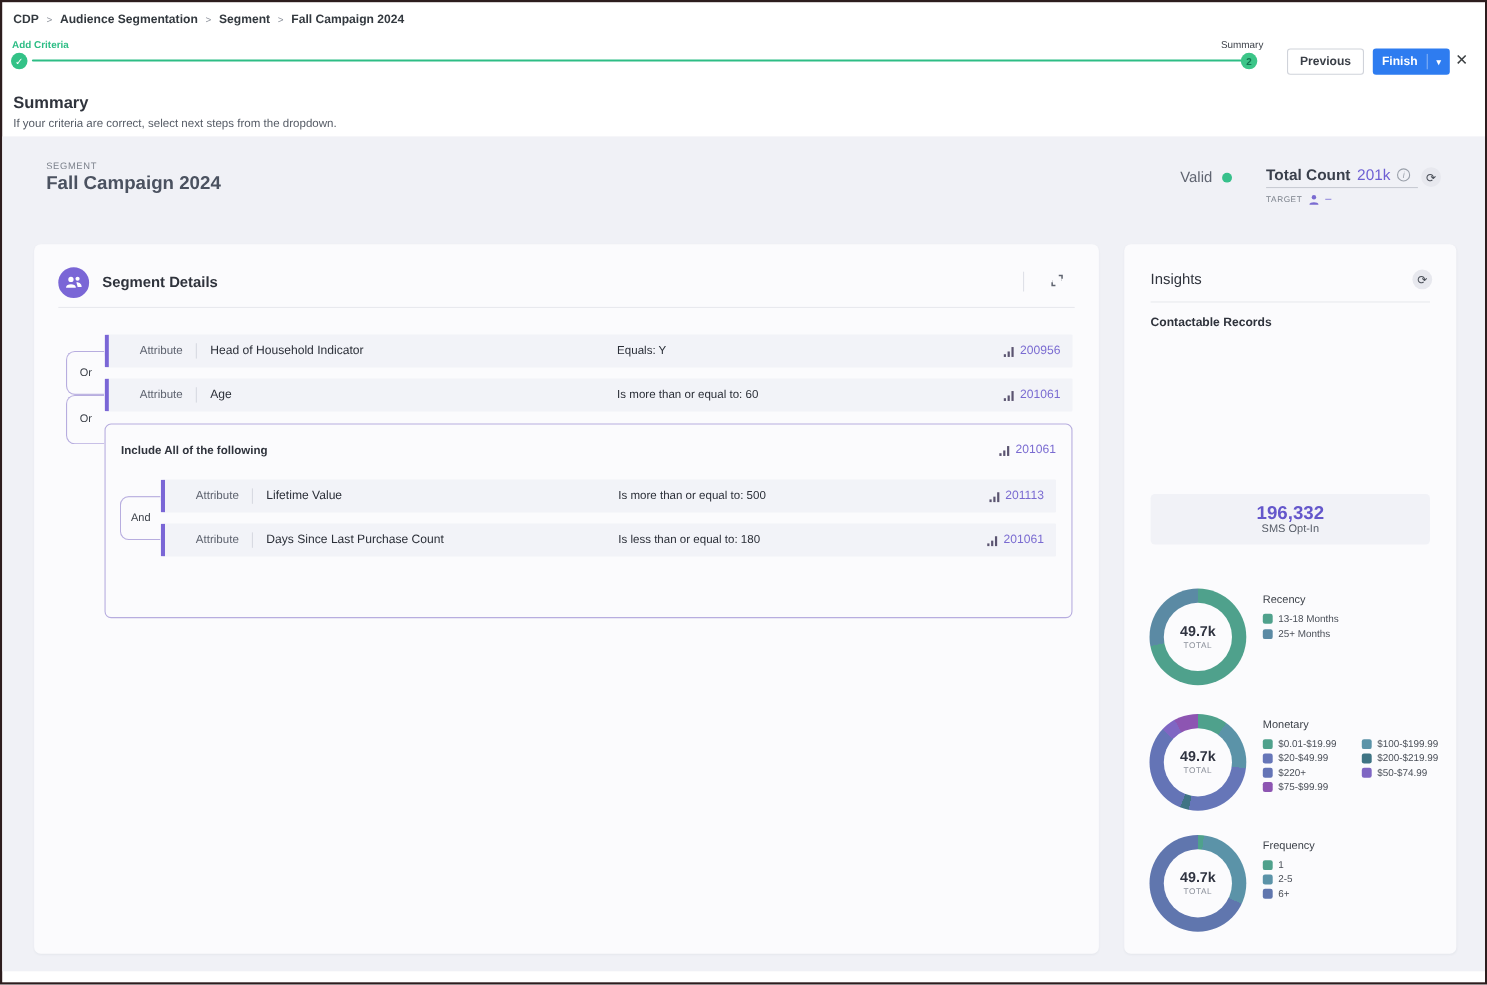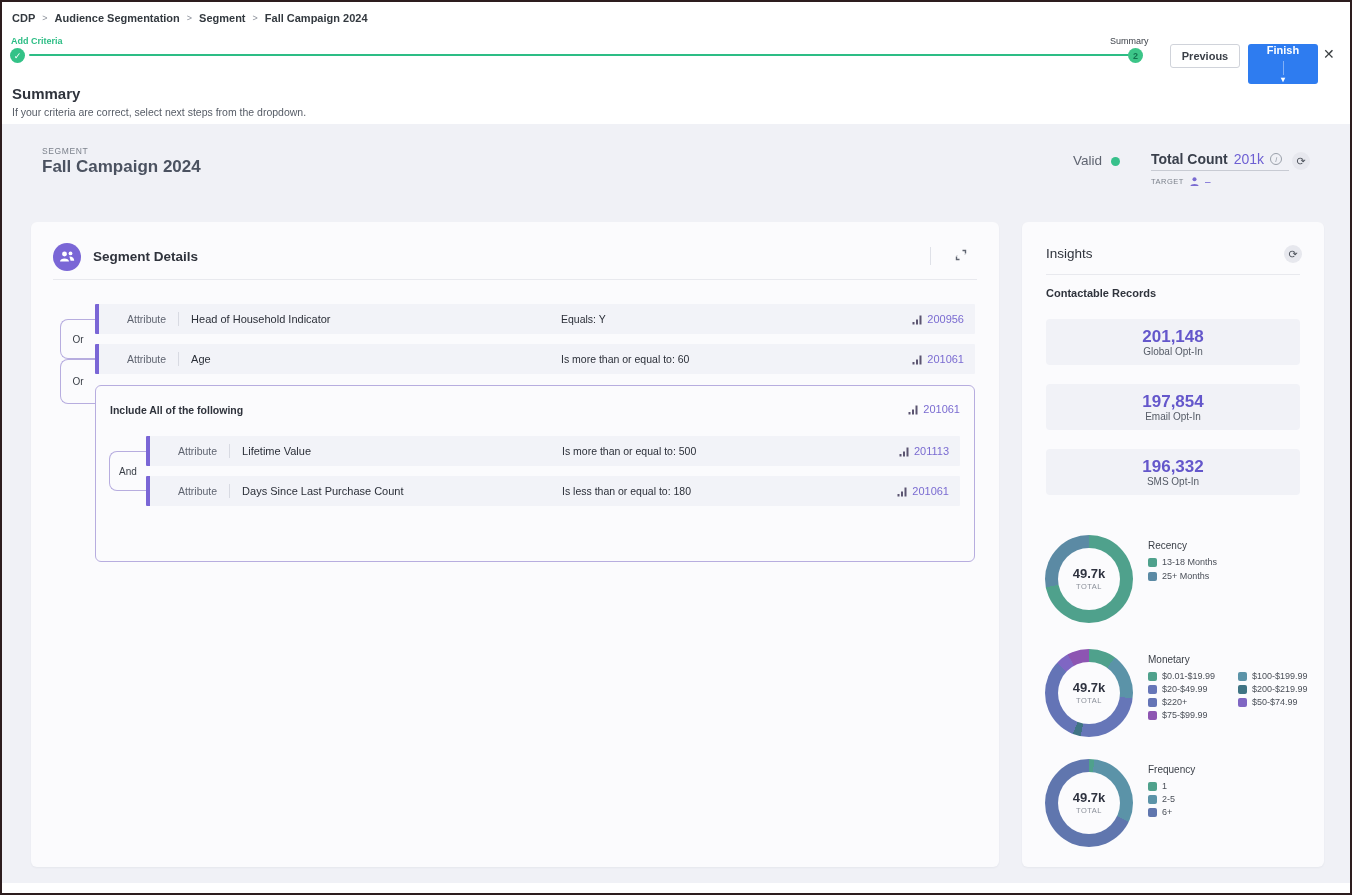--- a/index.html
+++ b/index.html
@@ -22,23 +22,23 @@
   .step2-label { left:1108px; top:34px; font-size:9px; color:#3a3f47; }
   .check-circle { left:8px; top:46px; width:15px; height:15px; border-radius:50%;
     background:#33c287; color:#fff; font-size:9px; display:flex; align-items:center; justify-content:center; }
   .step-line { left:27px; top:52px; width:1100px; height:2px; background:#2dbd85; border-radius:1px; }
   .step2-badge { left:1126px; top:46px; width:15px; height:15px; border-radius:50%;
     background:#3cc588; color:#13744f; font-size:9px; font-weight:bold;
     display:flex; align-items:center; justify-content:center; }
   .btn-previous { left:1168px; top:42px; width:70px; height:24px; background:#fff;
     border:1px solid #d0d3da; border-radius:3px; font-size:11px; font-weight:bold; color:#3a3f47;
     display:flex; align-items:center; justify-content:center; cursor:pointer; }
-  .btn-finish { left:1246px; top:42px; width:70px; height:40px; background:#2e7cf0;
+  .btn-finish { left:1246px; top:42px; width:70px; height:24px; background:#2e7cf0;
     border:none; border-radius:3px; color:#fff; font-size:11px; font-weight:bold;
-    display:flex; align-items:center; cursor:pointer; padding:0;flex-direction:column; }
+    display:flex; align-items:center; cursor:pointer; padding:0; }
   .btn-finish .fl { flex:1; text-align:center; }
   .btn-finish .fdiv { width:1px; height:14px; background:rgba(255,255,255,.4); }
   .btn-finish .caret { width:20px; font-size:8px; }
   .close-x { left:1321px; top:44px; font-size:14px; color:#3c4043; cursor:pointer; }
 
   .page-title { left:10px; top:83px; font-size:15px; font-weight:bold; color:#2f333c; }
   .page-subtitle { left:10px; top:104px; font-size:10.5px; color:#565c66; }
 
   
   .section { left:0; top:122px; width:1348px; height:759px; background:#f0f1f6; }
@@ -264,28 +264,20 @@
       <div class="bracket" style="left:13px; top:65px; width:37px; height:40px;">And</div>
     </div>
   </div>
 
   <div class="abs card insights-card">
     <div class="abs insights-title">Insights</div>
     <div class="refresh-circle refresh-ins">⟳</div>
     <div class="abs ins-divider"></div>
     <div class="abs contactable">Contactable Records</div>
 
-    <div class="abs stat-card" style="top:97px;">
-      <div class="stat-value">201,148</div>
-      <div class="stat-label">Global Opt-In</div>
-    </div>
-    <div class="abs stat-card" style="top:162px;">
-      <div class="stat-value">197,854</div>
-      <div class="stat-label">Email Opt-In</div>
-    </div>
     <div class="abs stat-card" style="top:227px;">
       <div class="stat-value">196,332</div>
       <div class="stat-label">SMS Opt-In</div>
     </div>
 
     <div class="donut" style="left: 23px; top: 313px; background: conic-gradient(rgb(79, 161, 140) 0%, rgb(79, 161, 140) 72%, rgb(91, 138, 164) 72%, rgb(91, 138, 164) 100%);">
       <div class="donut-hole">
         <div class="donut-total">49.7k</div>
         <div class="donut-total-label">TOTAL</div>
       </div>

